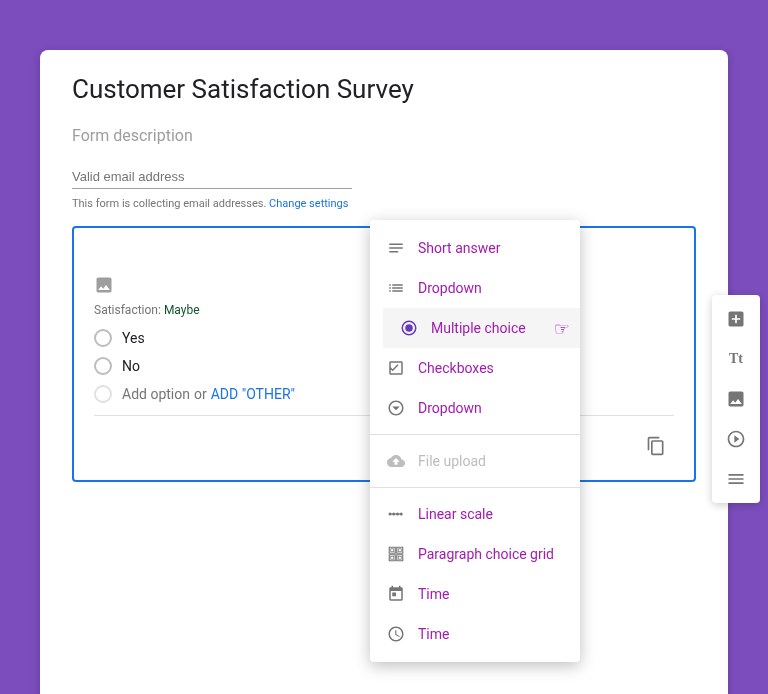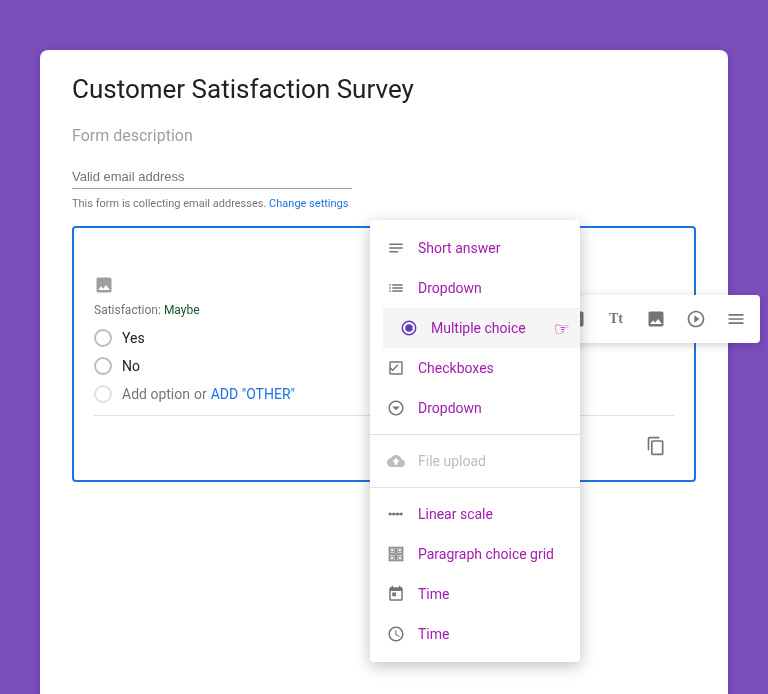--- a/index.html
+++ b/index.html
@@ -252,21 +252,21 @@
       top: 50%;
       transform: translateY(-50%);
       pointer-events: none;
     }
     
     .right-toolbar {
       position: absolute;
       right: 8px;
       top: 295px;
       display: flex;
-      flex-direction: row;
+      flex-direction: column;
       align-items: center;
       gap: 4px;
       background: #fff;
       border-radius: 4px;
       box-shadow: 0 2px 8px rgba(0,0,0,0.2);
       padding: 6px;
     }
     .toolbar-btn {
       width: 36px;
       height: 36px;

